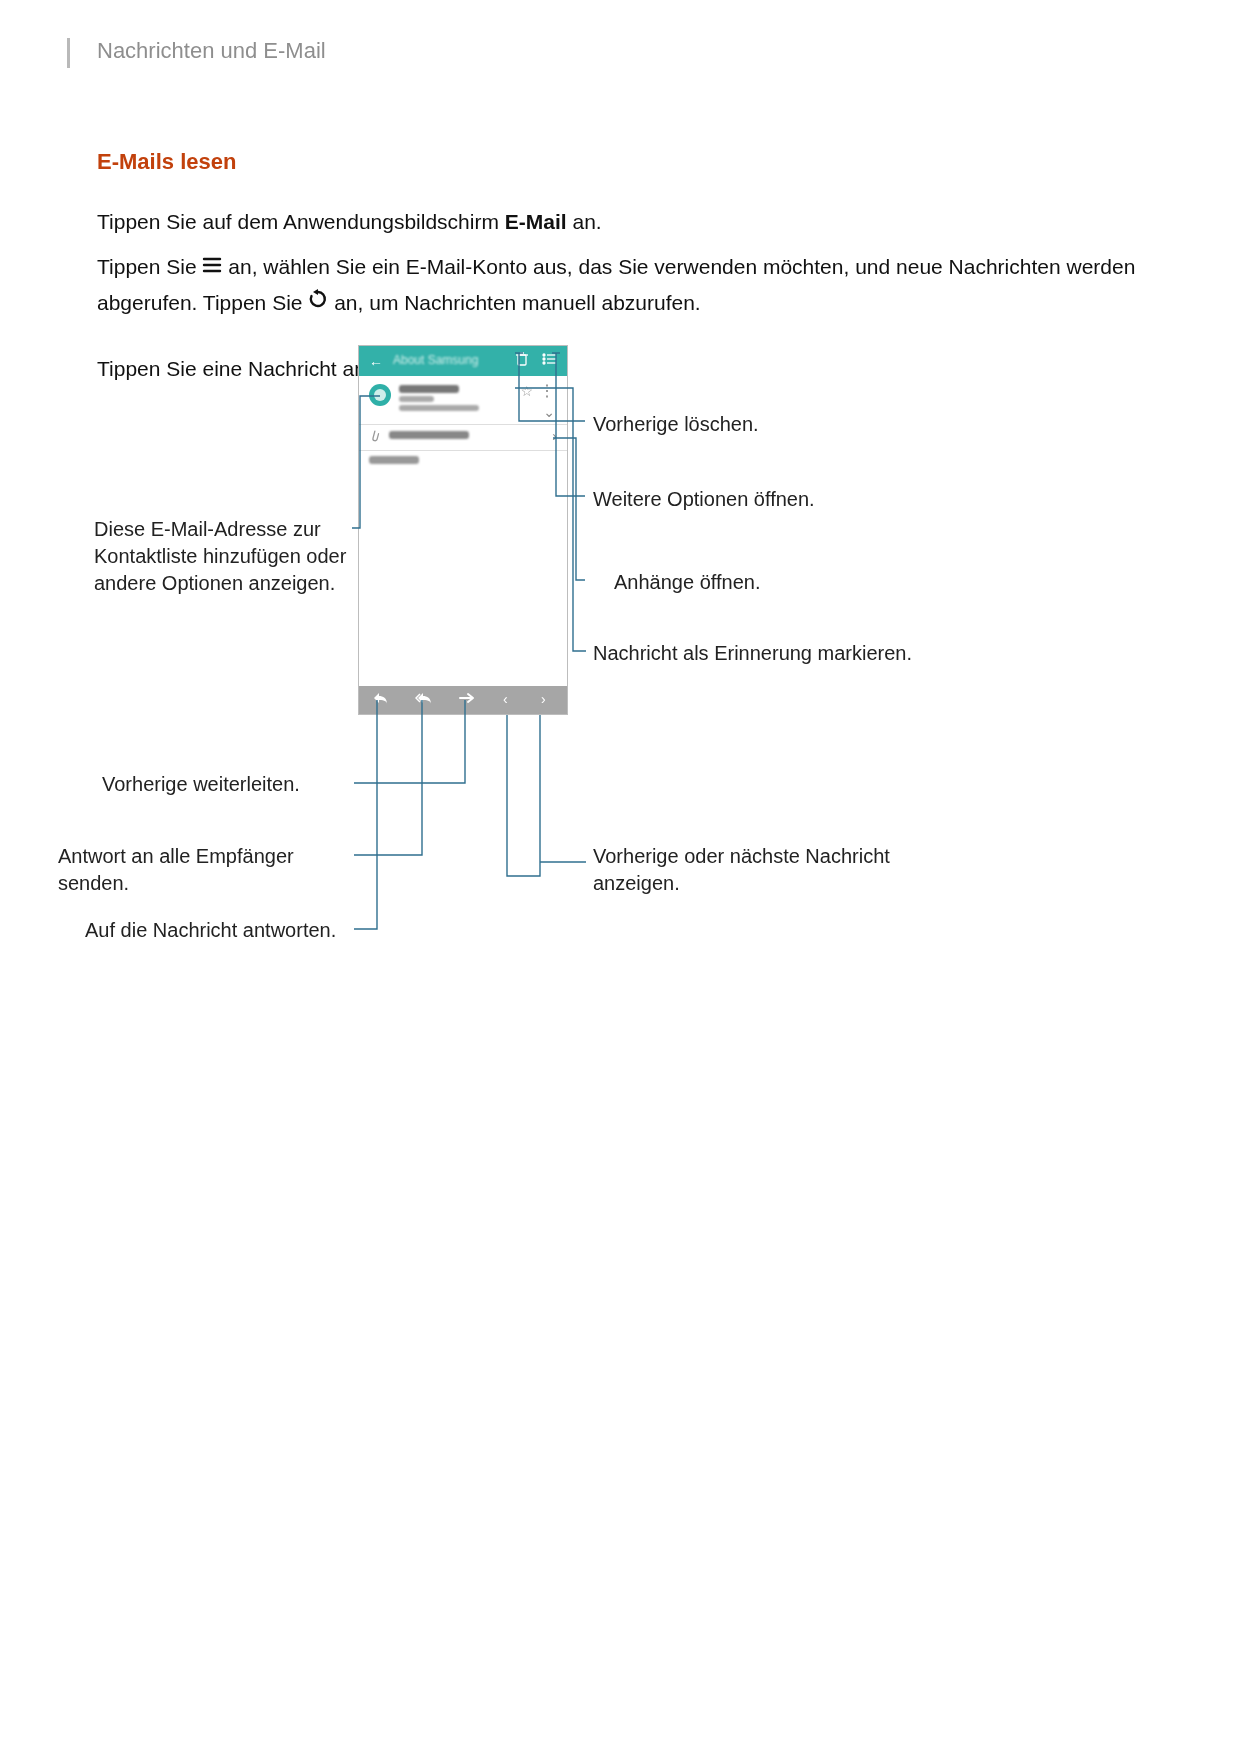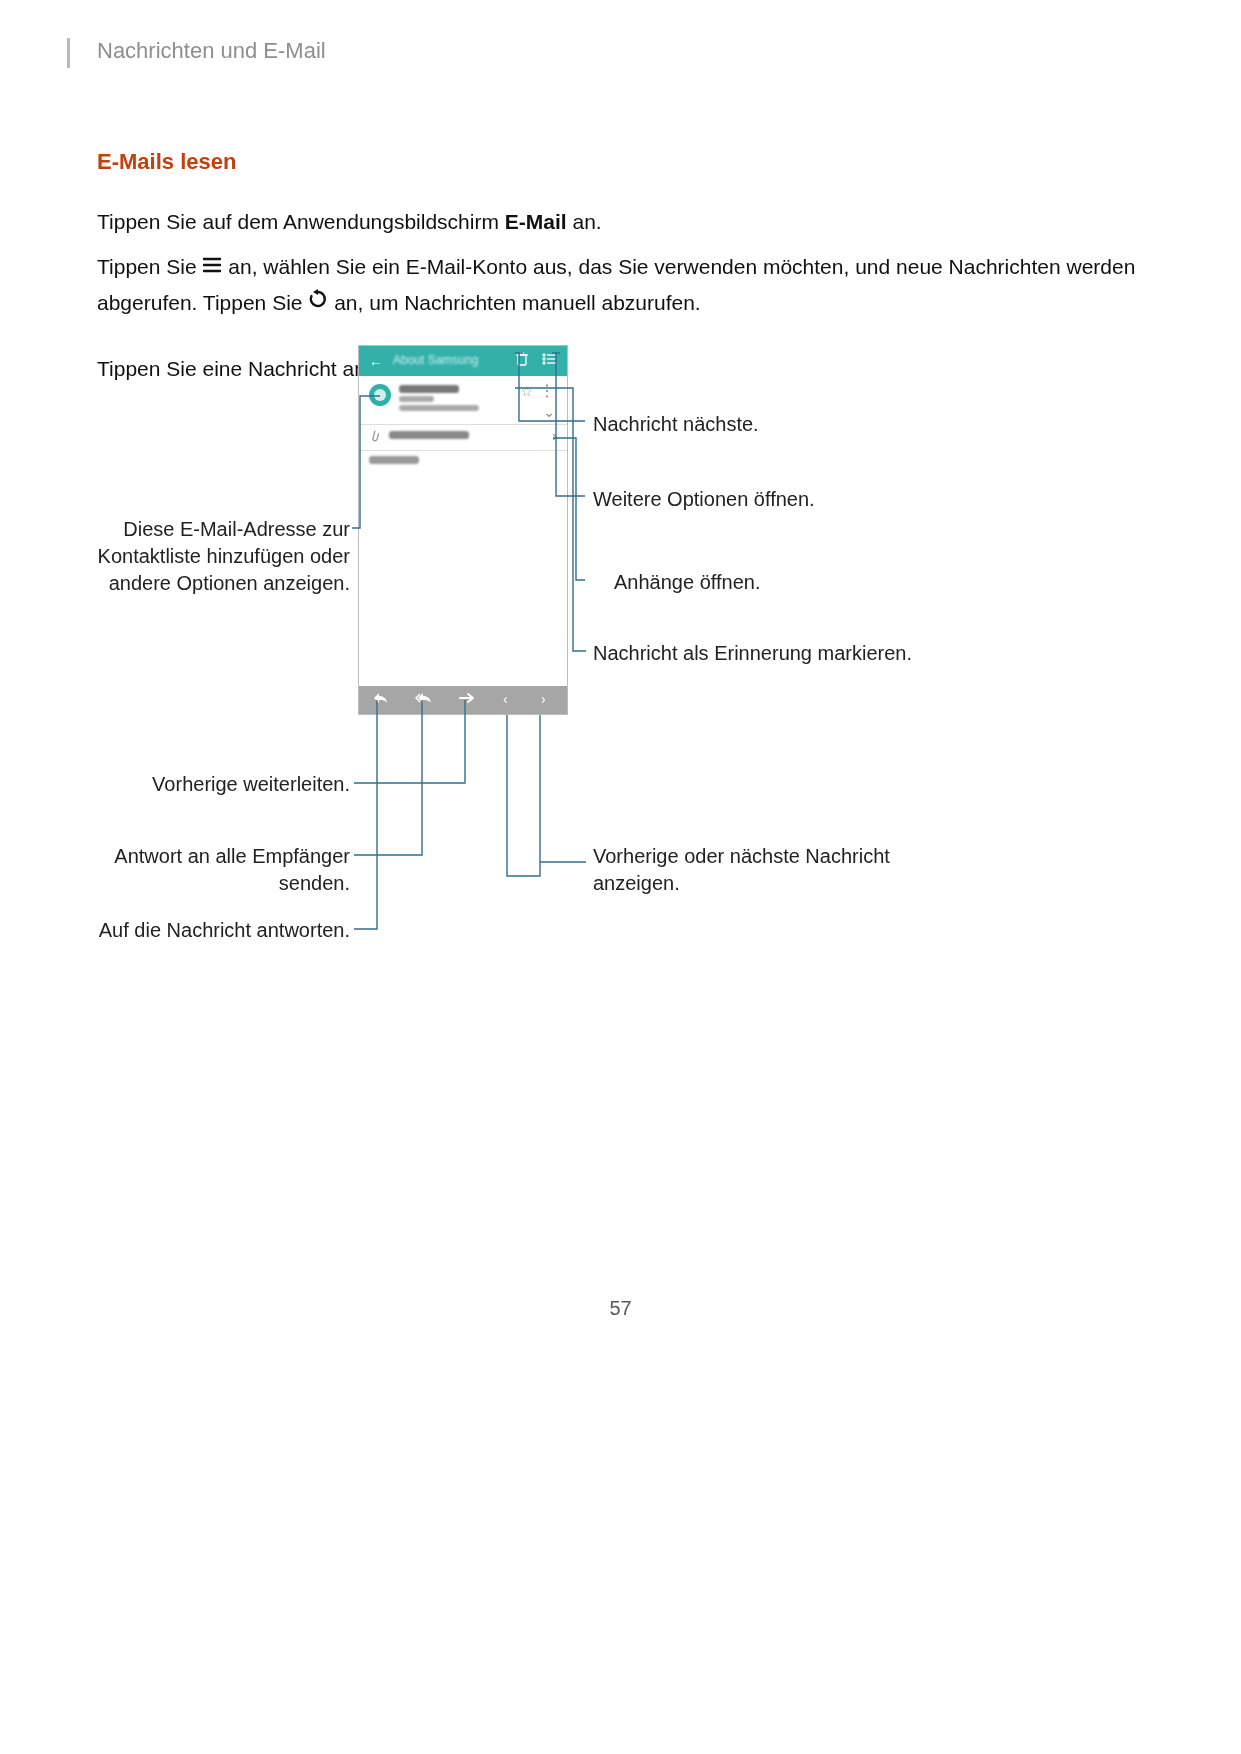--- a/index.html
+++ b/index.html
@@ -28,21 +28,21 @@
 .ph-chev-down{position:absolute;right:12px;bottom:4px;color:#8a8a8a;font-size:14px}
 .attach-row{position:absolute;left:0;right:0;top:78px;height:26px;border-bottom:1px solid #dedede}
 .ph-clip{position:absolute;left:10px;top:5px;color:#9a9a9a;font-size:13px;transform:rotate(-30deg)}
 .attach-name{position:absolute;left:30px;top:7px;height:8px;width:80px;background:#888;border-radius:3px;filter:blur(1.3px)}
 .ph-chev-right{position:absolute;right:10px;top:4px;color:#8a8a8a;font-size:14px}
 .body-text{position:absolute;left:10px;top:110px;height:8px;width:50px;background:#999;border-radius:3px;filter:blur(1.3px)}
 .bottom-bar{position:absolute;left:0;right:0;bottom:0;height:28px;background:#a6a6a6}
 .bb-btn{position:absolute;top:5px;color:#fff;font-size:14px}
 .label{position:absolute;font-size:20px;color:#222;line-height:1.35}
 .label.right{text-align:left}
-.label.left{text-align:right}
+.label.left{}
 svg.lead{position:absolute;overflow:visible;stroke:#2f6f8f;stroke-width:1.4;fill:none}
 .page-num{position:absolute;left:0;right:0;bottom:54px;text-align:center;font-size:20px;color:#595959}
 </style>
 </head>
 <body>
 
 <div class="page">
   <div class="left-margin-bar"></div>
   <div class="breadcrumb">Nachrichten und E-Mail</div>
 
@@ -137,21 +137,21 @@
       <span class="bb-btn" style="left:100px">
         <svg width="16" height="12" viewBox="0 0 16 12">
             <path d="M1 6 L13 6 M9 2 L14 6 L9 10" stroke="#fff" stroke-width="2" fill="none" stroke-linecap="round" stroke-linejoin="round"></path>
           </svg>
       </span>
       <span class="bb-btn" style="left:144px">‹</span>
       <span class="bb-btn" style="left:182px">›</span>
     </div>
   </div>
 
-  <div class="label right" style="left:593px;top:411px">Nachricht nächste.</div>
+  <div class="label right" style="left:593px;top:411px">Vorherige löschen.</div>
   <div class="label right" style="left:593px;top:486px">Weitere Optionen öffnen.</div>
   <div class="label left" style="left:94px;top:516px;width:256px">Diese E-Mail-Adresse zur Kontaktliste hinzufügen oder andere Optionen anzeigen.</div>
   <div class="label right" style="left:614px;top:569px">Anhänge öffnen.</div>
   <div class="label right" style="left:593px;top:640px">Nachricht als Erinnerung markieren.</div>
   <div class="label left" style="left:102px;top:771px;width:248px">Vorherige weiterleiten.</div>
   <div class="label right" style="left:593px;top:843px;width:340px">Vorherige oder nächste Nachricht anzeigen.</div>
   <div class="label left" style="left:58px;top:843px;width:292px">Antwort an alle Empfänger senden.</div>
   <div class="label left" style="left:85px;top:917px;width:265px">Auf die Nachricht antworten.</div>
 
   <svg class="lead" style="left:0;top:0;width:1241px;height:1000px">
@@ -171,14 +171,13 @@
     <path d="M465 700 L465 783 L354 783"></path>
 
     <path d="M422 700 L422 855 L354 855"></path>
 
     <path d="M507 715 L507 876 L540 876 L540 715"></path>
     <path d="M540 862 L586 862"></path>
 
     <path d="M377 700 L377 929 L354 929"></path>
   </svg>
 
-  <div class="page-num">57</div>
 </div>
 
 </body></html>

